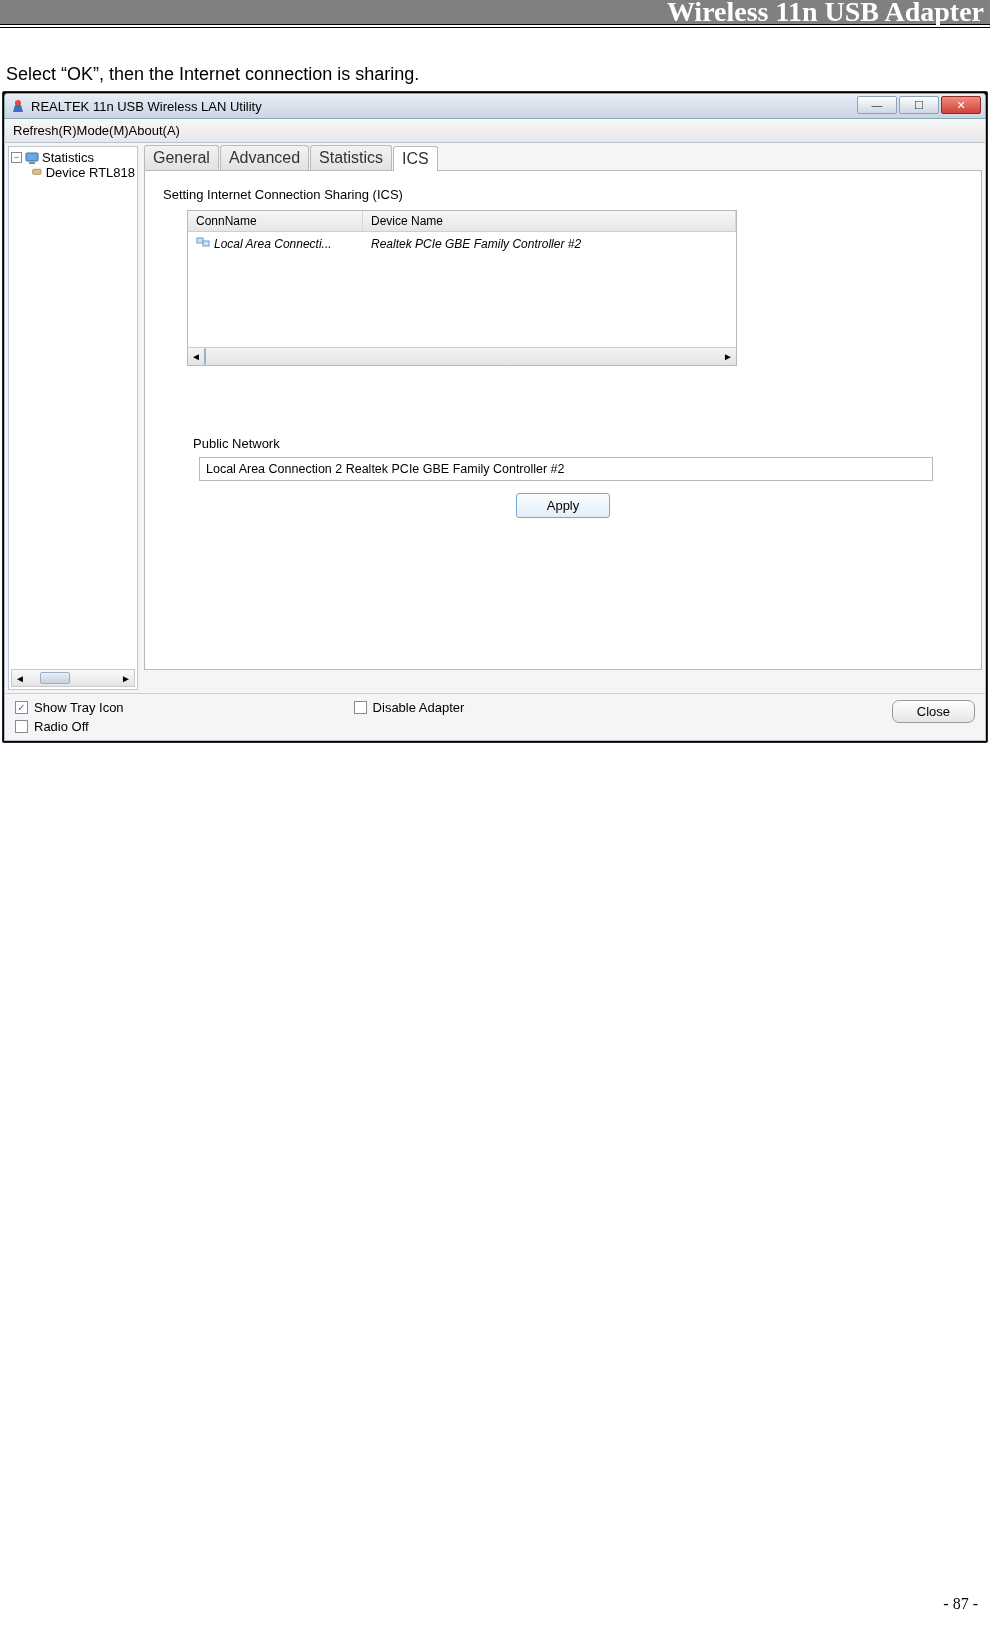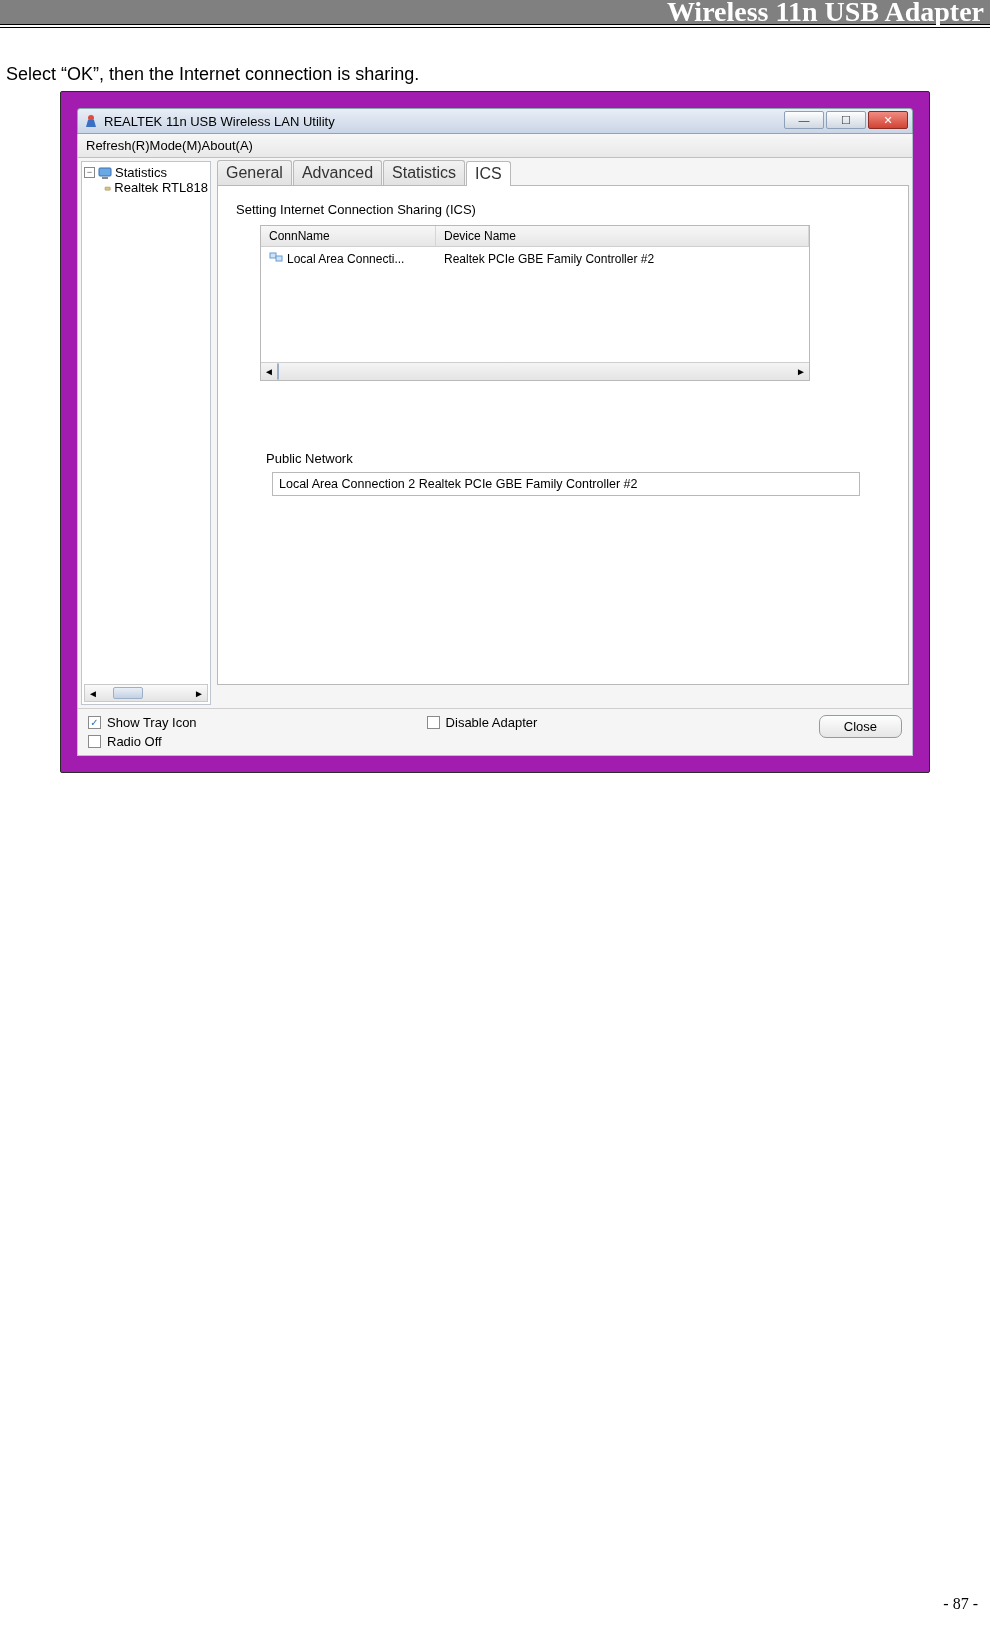--- a/index.html
+++ b/index.html
@@ -6,21 +6,21 @@
     html, body { width: 990px; min-height: 1631px; background: #fff; font-family: "Segoe UI", Tahoma, Arial, sans-serif; font-size: 16px; color: #000; position: relative; }
     body { padding: 0 0 0 0; }
 
     
     .doc-header { width: 100%; height: 24px; background: #808080; color: #fff; display: flex; align-items: center; justify-content: flex-end; padding-right: 6px; font-family: "Times New Roman", serif; font-size: 28px; font-weight: bold; }
     .doc-hr { border-top: 1px solid #000; border-bottom: 1px solid #000; height: 4px; }
 
     .body-text { margin: 36px 0 6px 6px; font-size: 18px; }
 
     .screenshot-wrap { display:flex; justify-content:center; }
-    .win-outer { width: 870px; border: 1px solid #2a2a2a; background: #a21caf; padding: 16px; border-radius: 2px; }
+    .win-outer { width: 986px; border: 1px solid #2a2a2a; background: #000000; padding: 1px; border-radius: 2px; }
 
     
     .titlebar { height: 26px; background: linear-gradient(#e9eef6, #c9d5e6); display:flex; align-items:center; position:relative; border-radius:3px 3px 0 0; border:1px solid #8aa; }
     .titlebar .app-icon { width:16px; height:16px; margin:0 5px; display:inline-block; }
     .titlebar .app-icon svg { width:16px; height:16px; }
     .title-text { font-size: 13px; }
     .win-controls { position:absolute; right:4px; top:2px; display:flex; }
     .win-btn { width: 40px; height:18px; margin-left:2px; border-radius:2px; display:flex; align-items:center; justify-content:center; font-size:11px; }
     .btn-min, .btn-max { background: linear-gradient(#fdfefe,#d0d8e2); border:1px solid #8da0b6; color:#3a3a3a; }
     .btn-close { background: linear-gradient(#f08c82,#d14334); border:1px solid #8b2b22; color:#fff; }
@@ -50,21 +50,21 @@
     .tab.active { background:#fff; position:relative; top:1px; }
     .tabbody { background:#fff; border:1px solid #b9b9b9; padding:16px 18px; min-height:500px; }
     .section-label { font-size:13px; margin-bottom:8px; }
     .group-inner { margin-left:24px; }
 
     .listview { border:1px solid #b9b9b9; background:#fff; width: 550px; }
     .listview-hdr { display:flex; background: linear-gradient(#f7f7f7,#e6e6e6); border-bottom:1px solid #cfcfcf; font-size:12px; }
     .listview-hdr .col { padding:3px 8px; border-right:1px solid #d6d6d6; }
     .col.c1 { width:175px; }
     .col.c2 { flex:1; }
-    .listview-body { height:115px; overflow:hidden; }
+    .listview-body { height:115px; overflow:hidden;font-style:italic; }
     .listview-row { display:flex; font-size:12px; padding:1px 0; }
     .listview-row .cell { padding:2px 8px; display:flex; align-items:center; gap:4px; }
     .cell.c1 { width:175px; }
     .cell.c2 { flex:1; }
     .listview-scroll { height:18px; background:linear-gradient(#f4f4f4,#e4e4e4); border-top:1px solid #cfcfcf; display:flex; align-items:center; }
     .listview-scroll .arrow { width:16px; display:flex; align-items:center; justify-content:center; font-size:10px; }
     .listview-scroll .track { flex:1; }
     .listview-scroll .thumb { width:24px; height:12px; background:linear-gradient(#e9eff7,#c4d1e2); border:1px solid #9cb0c8; margin:0 auto; border-radius:2px; }
 
     .pubnet-label { margin-top:70px; margin-left:30px; font-size:13px; }
@@ -137,21 +137,21 @@
                 </svg>
             </span>
             <span>Statistics</span>
           </div>
           <div class="tree-row child">
             <span class="tree-icon">
               <svg viewBox="0 0 14 14">
                   <rect x="2" y="4" width="10" height="6" rx="1" fill="#d8c48a" stroke="#a38c4e"></rect>
                 </svg>
             </span>
-            <span>Realtek RTL818</span>
+            <span>Device RTL818</span>
           </div>
           <div class="tree-scroll">
             <span class="arrow">◄</span>
             <span class="thumb"></span>
             <span class="arrow r">►</span>
           </div>
         </div>
 
         <div class="content-pane">
           <div class="tabstrip">
@@ -189,20 +189,23 @@
                   <span class="track"><span class="thumb"></span></span>
                   <span class="arrow">►</span>
                 </div>
               </div>
             </div>
 
             <div class="pubnet-label">Public Network</div>
             <div class="pubnet-field">
               <div class="txt">Local Area Connection 2 Realtek PCIe GBE Family Controller #2</div>
             </div>
+            <div class="apply-row">
+              <button class="btn-apply">Apply</button>
+            </div>
           </div>
         </div>
       </div>
 
       <div class="bottombar">
         <div class="bottom-left">
           <label class="chk">
             <span class="chkbox">✓</span>
             <span>Show Tray Icon</span>
           </label>

